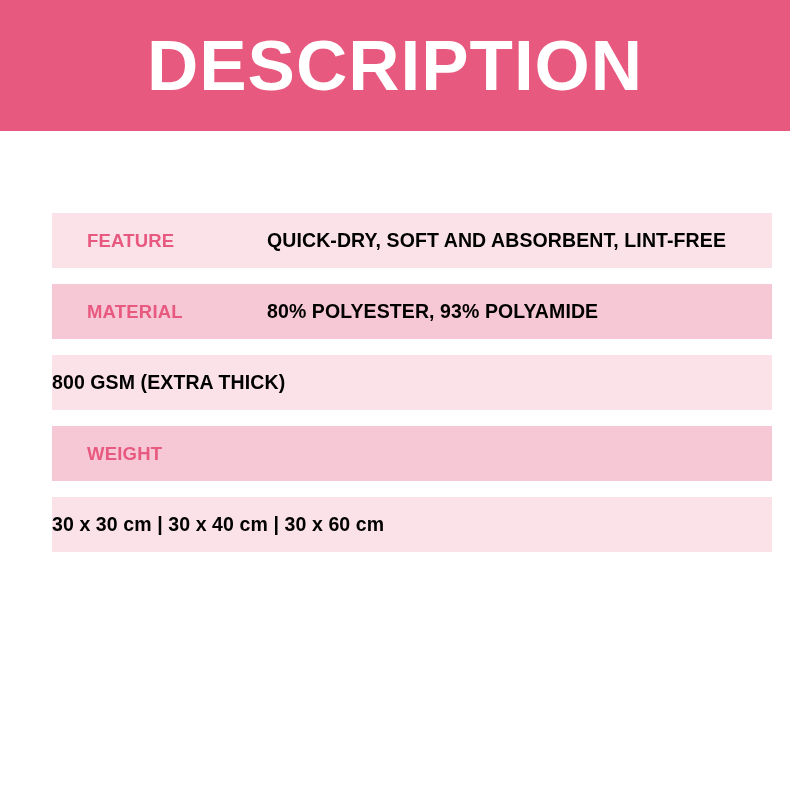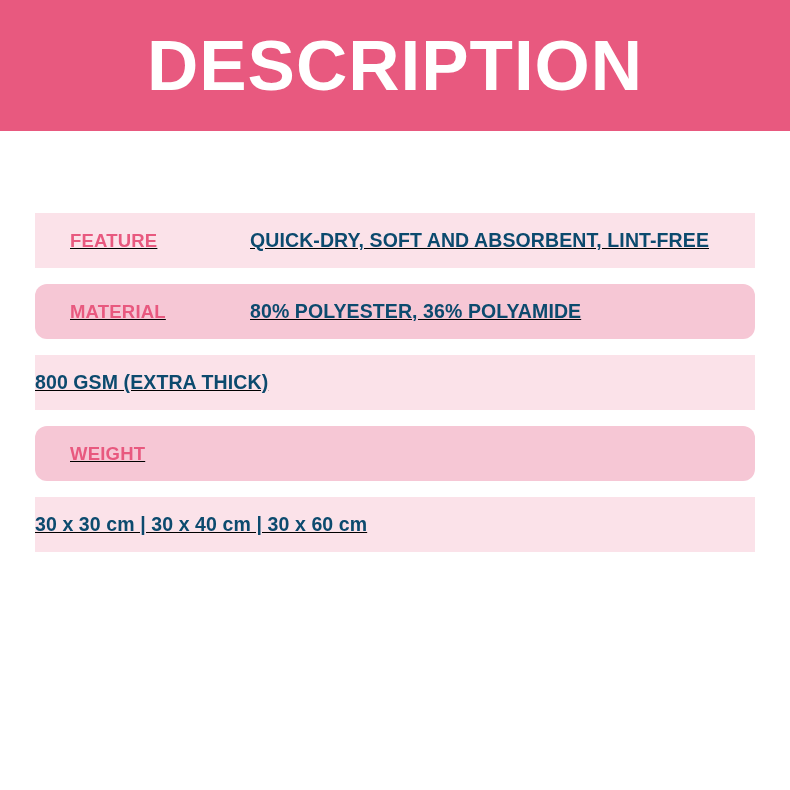--- a/index.html
+++ b/index.html
@@ -33,50 +33,48 @@
   .header-title {
     color: #ffffff;
     font-size: 71px;
     font-weight: bold;
     letter-spacing: 1px;
     line-height: 1;
     font-family: "Liberation Sans", sans-serif;
   }
   .spec-table {
     position: absolute;
-    left: 35px;
+    left: 52px;
     top: 213px;
     width: 720px;
-    text-decoration: underline;
   }
   .spec-row {
     display: flex;
     align-items: center;
     height: 55px;
     margin-bottom: 16px;
   }
   .spec-row.shade-light {
     background: #fbe2e9;
   }
   .spec-row.shade-dark {
     background: #f6c7d5;
-    border-radius: 12px;
   }
   .spec-label {
     width: 215px;
     padding-left: 35px;
     box-sizing: border-box;
     color: #e8597f;
     font-size: 18.5px;
     font-weight: bold;
     letter-spacing: 0.2px;
   }
   .spec-value {
     flex: 1;
-    color: #0c4a6e;
+    color: #000000;
     font-size: 19.5px;
     font-weight: bold;
     letter-spacing: 0.1px;
     white-space: nowrap;
   }
 </style>
 </head>
 <body>
 
 <div class="page">
@@ -87,21 +85,21 @@
 
   <div class="spec-table">
 
     <div class="spec-row shade-light">
       <div class="spec-label">FEATURE</div>
       <div class="spec-value">QUICK-DRY, SOFT AND ABSORBENT, LINT-FREE</div>
     </div>
 
     <div class="spec-row shade-dark">
       <div class="spec-label">MATERIAL</div>
-      <div class="spec-value">80% POLYESTER, 36% POLYAMIDE</div>
+      <div class="spec-value">80% POLYESTER, 93% POLYAMIDE</div>
     </div>
 
     <div class="spec-row shade-light">
       <div class="spec-value">800 GSM (EXTRA THICK)</div>
     </div>
 
     <div class="spec-row shade-dark">
       <div class="spec-label">WEIGHT</div>
     </div>
 

